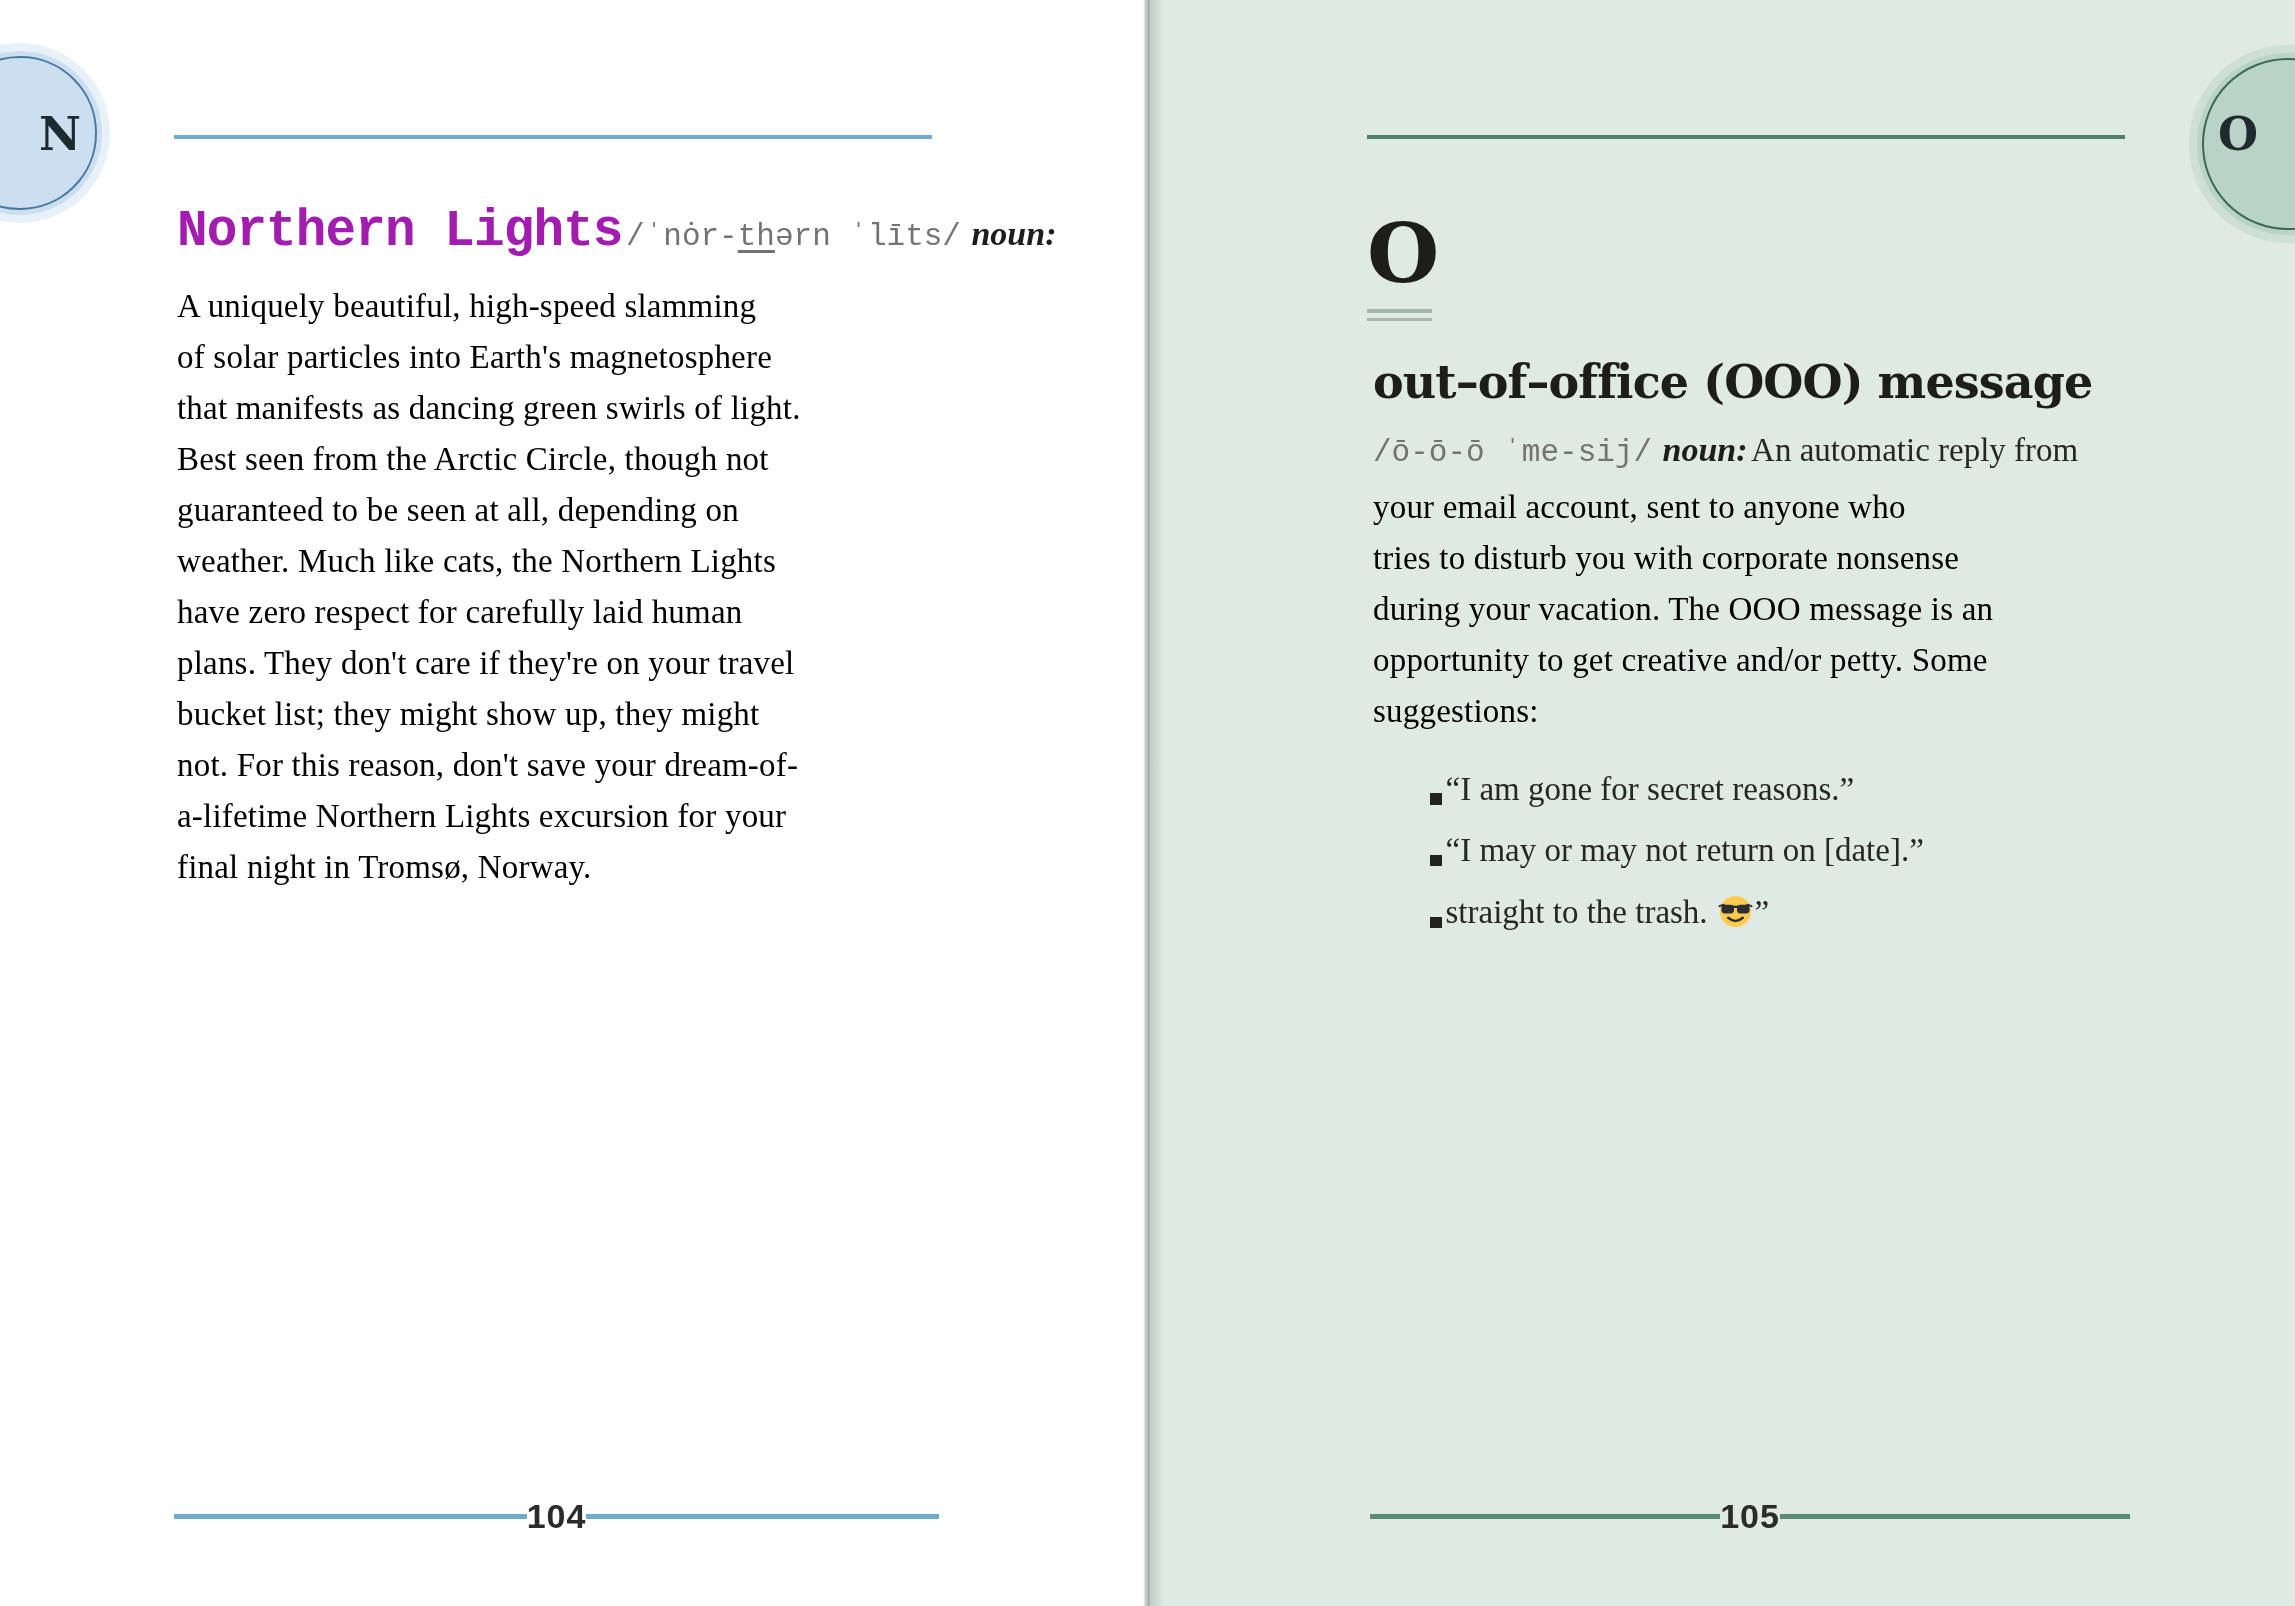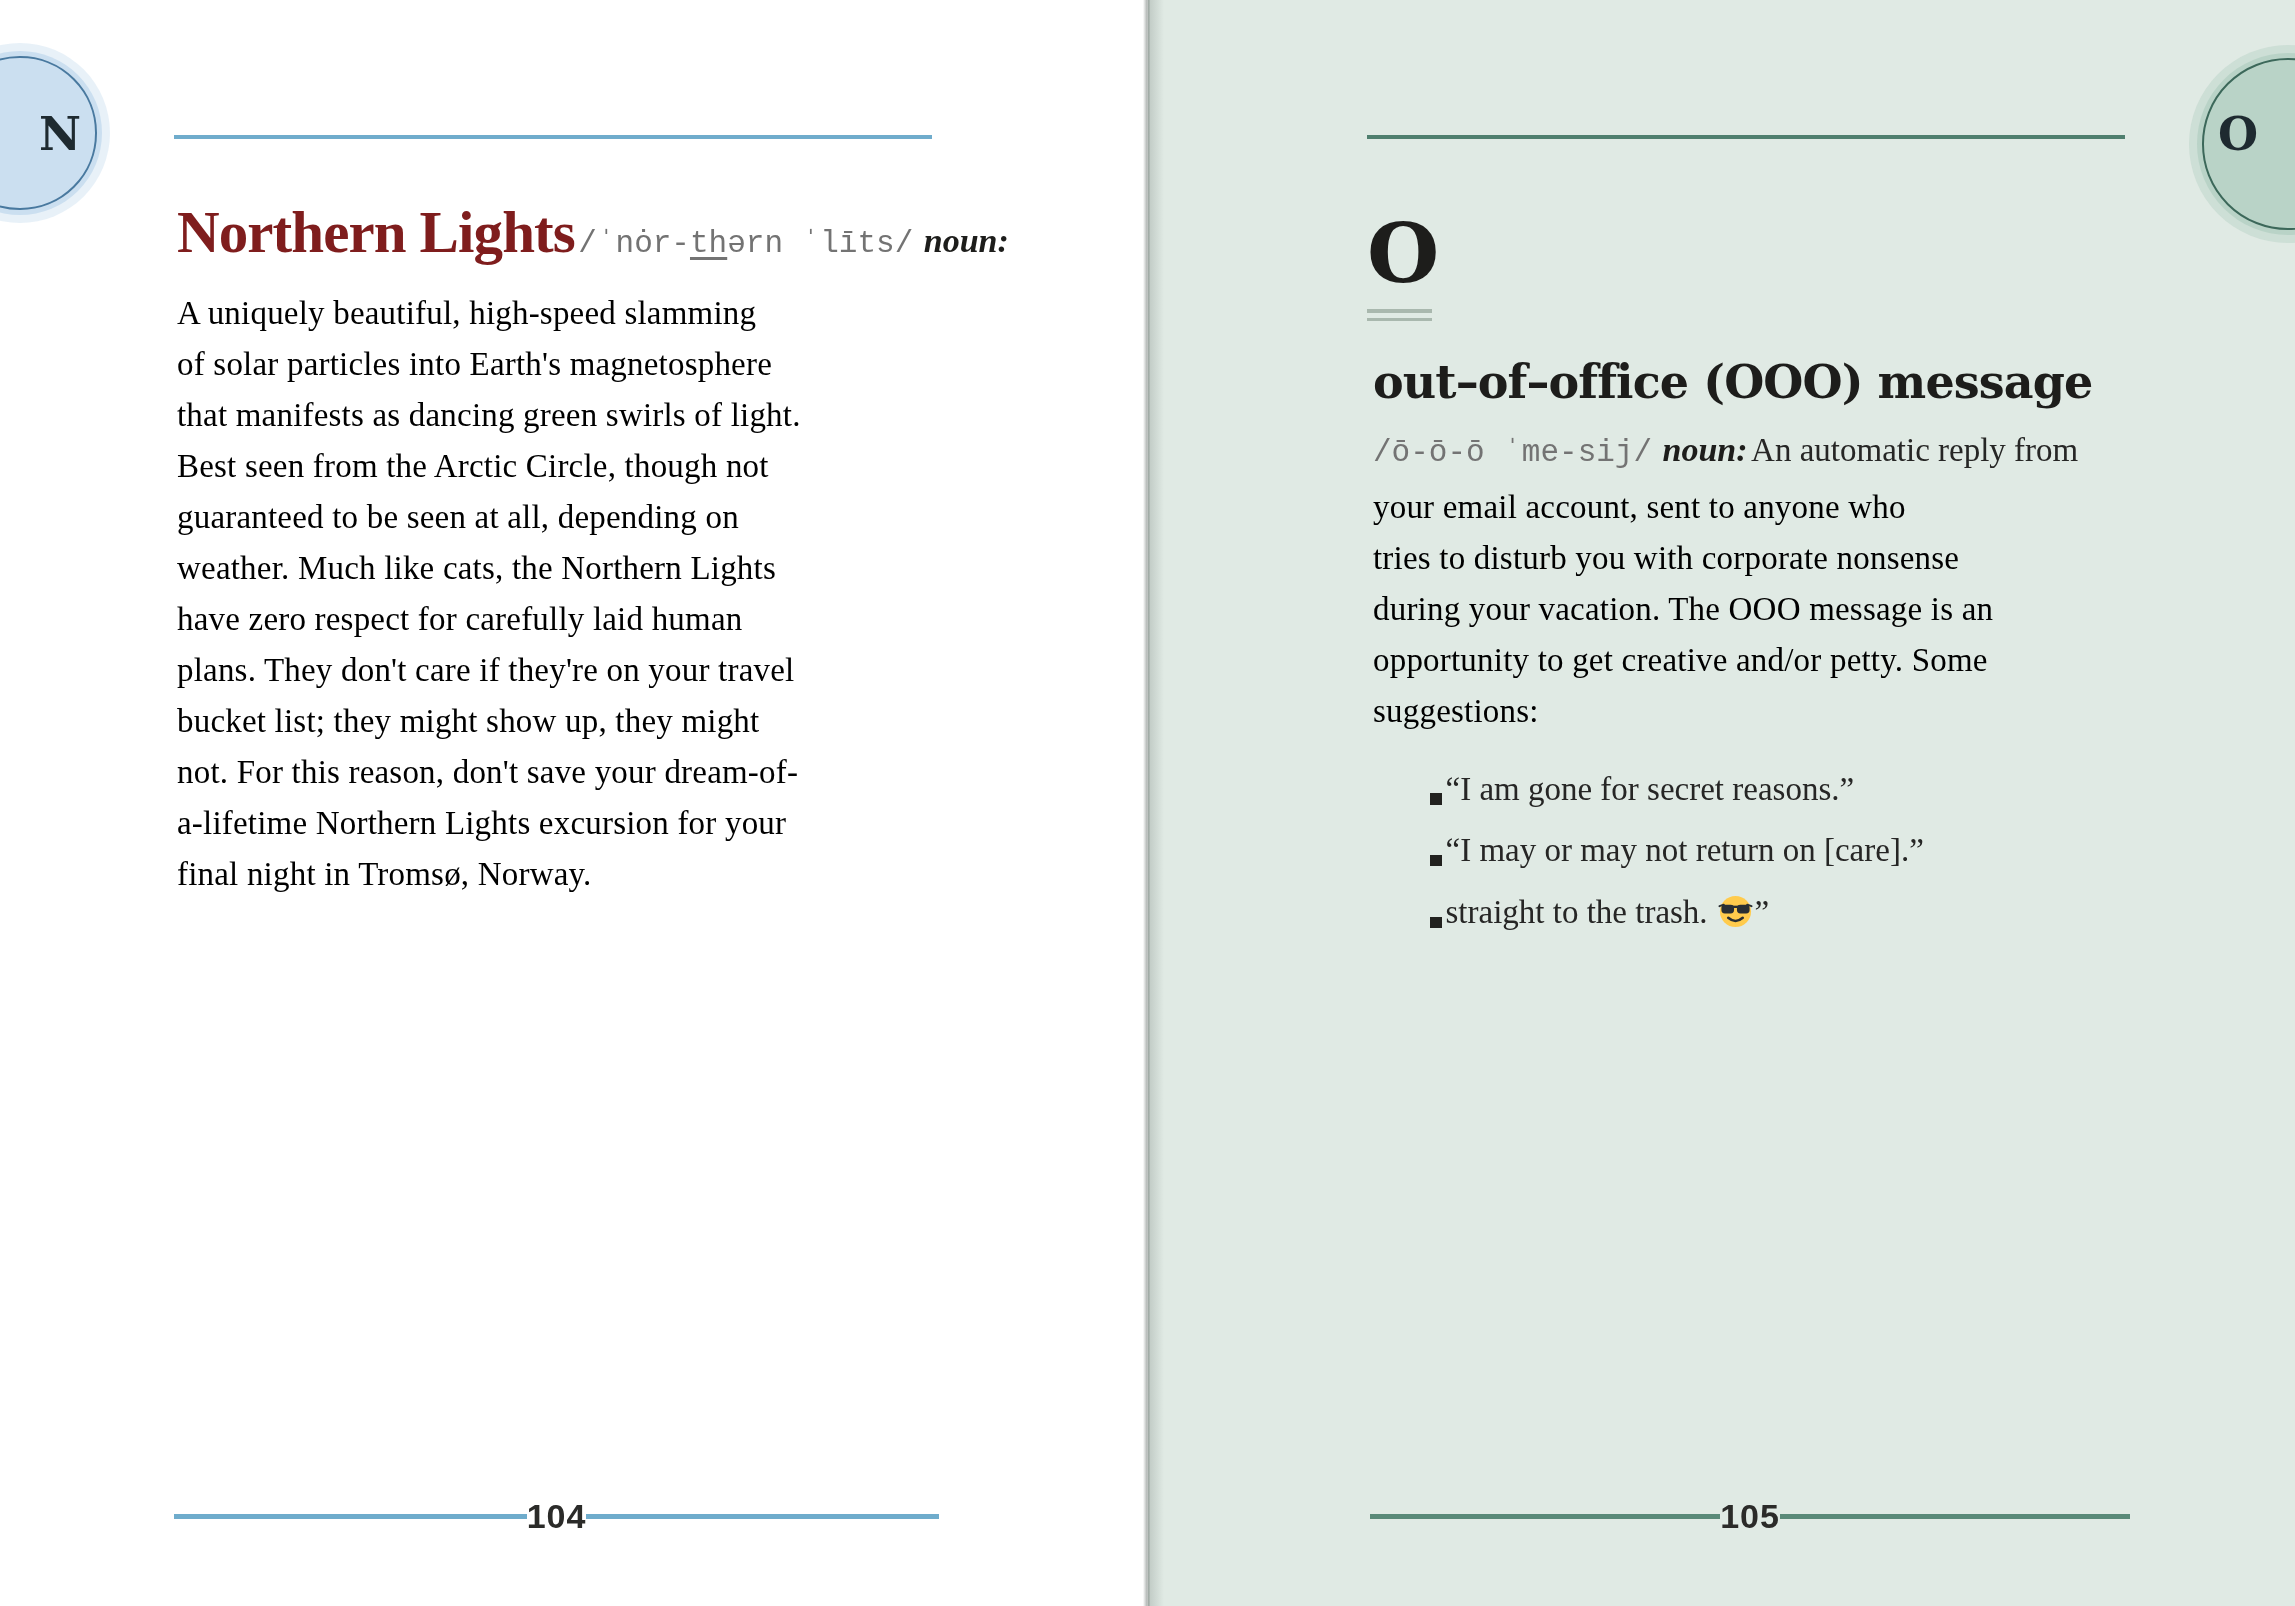--- a/index.html
+++ b/index.html
@@ -60,22 +60,22 @@
     font-family: "DejaVu Serif", serif; font-weight: bold;
     font-size: 46px; color: #1e2a30; line-height: 1;
   }
   .tab-left  .tab-letter { left: 101px; top: 84px; transform: translateY(-52%); }
   .tab-right .tab-letter { left: 21px;  top: 82px; transform: translateY(-52%); }
 
   
   .entry-left { position: absolute; left: 177px; top: 201px; width: 777px; }
   .headline { line-height: 62px; white-space: nowrap; }
   .headword {
-    font-family: Liberation Serif, serif; font-weight: bold;
-    font-size: 59px; color: #7f1d1d; letter-spacing: -0.9px;
+    font-family: Liberation Mono, monospace; font-weight: bold;
+    font-size: 51px; color: #a21caf; letter-spacing: -0.9px;
   }
   .pron {
     font-family: Liberation Mono, monospace;
     font-size: 31px; color: #737373; text-align: right;
   }
   .pron .u { text-decoration: underline; text-underline-offset: 5.3px; text-decoration-thickness: 2.6px; }
   .pos {
     font-family: "Liberation Serif", serif;
     font-weight: bold; font-style: italic;
     font-size: 34px; color: #1d1d1b; margin-left: 7px;
@@ -202,21 +202,21 @@
 opportunity to get creative and/or petty. Some
 suggestions:</div>
 
       <ul class="suggestions">
         <li>
           <span class="marker"></span>
           <span>“I am gone for secret reasons.”</span>
         </li>
         <li>
           <span class="marker"></span>
-          <span>“I may or may not return on [care].”</span>
+          <span>“I may or may not return on [date].”</span>
         </li>
         <li>
           <span class="marker"></span>
           <span class="multiline">
             <span class="line"><span>straight to the trash. </span><svg class="emoji" width="35" height="35" viewBox="0 0 36 36" aria-hidden="true">
                   <circle cx="18" cy="18" r="16" fill="#FFCB4C"></circle>
                   <rect x="3.5" y="11" width="13" height="9" rx="3.5" fill="#292F33"></rect>
                   <rect x="19.5" y="11" width="13" height="9" rx="3.5" fill="#292F33"></rect>
                   <rect x="13" y="12" width="10" height="2.4" fill="#292F33"></rect>
                   <path d="M1.5 12.5 L6 11 M34.5 12.5 L30 11" stroke="#292F33" stroke-width="2" stroke-linecap="round"></path>

